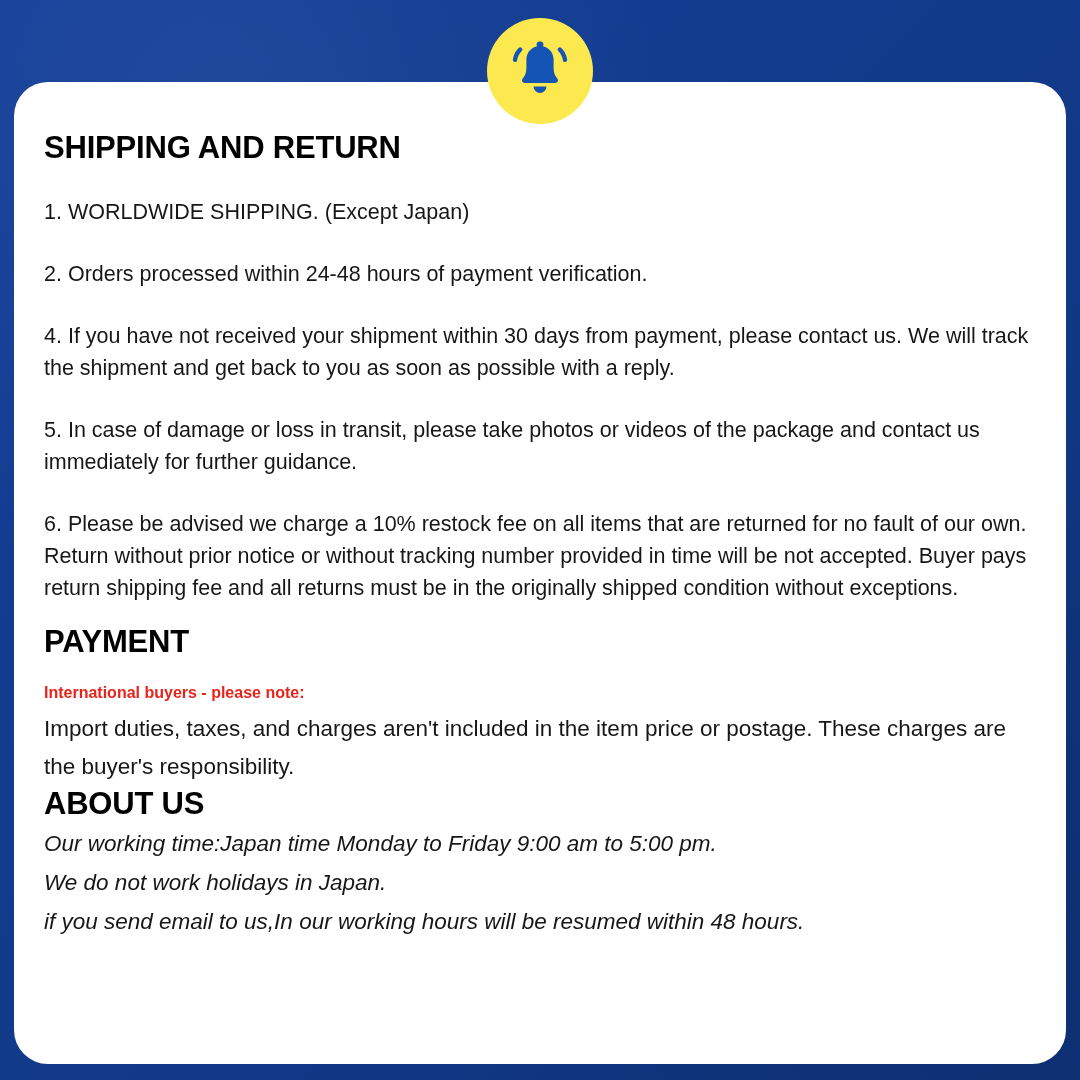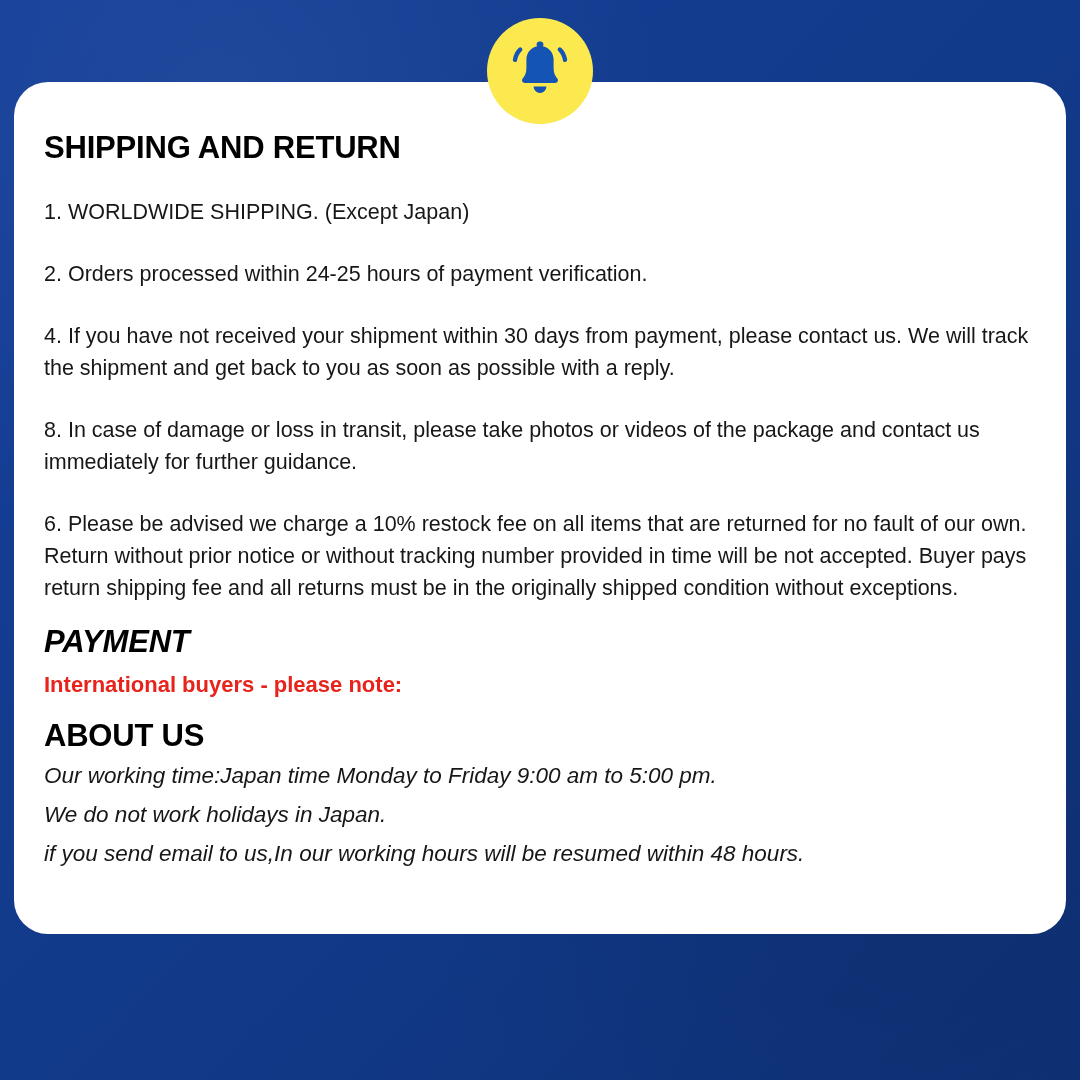--- a/index.html
+++ b/index.html
@@ -20,21 +20,21 @@
     background:
       radial-gradient(circle at 20% 10%, rgba(255,255,255,0.05) 0%, rgba(255,255,255,0) 35%),
       radial-gradient(circle at 85% 80%, rgba(0,0,0,0.10) 0%, rgba(0,0,0,0) 40%),
       linear-gradient(135deg, #15409a 0%, #123a8a 50%, #0f3279 100%);
   }
   .card {
     position: absolute;
     left: 14px;
     top: 82px;
     width: 1052px;
-    height: 852px;
+    height: 982px;
     background: #ffffff;
     border-radius: 34px;
     padding: 26px 30px 0 30px;
   }
   .bell-badge {
     position: absolute;
     left: 50%;
     top: 18px;
     transform: translateX(-50%);
     width: 106px;
@@ -49,36 +49,36 @@
   .bell-badge svg { display: block; }
 
   h1.section {
     font-size: 31px;
     font-weight: bold;
     letter-spacing: -0.2px;
     color: #000;
     margin-bottom: 2px;
   }
   .section-shipping { margin-top: 22px; }
-  .section-payment { margin-top: 20px; font-style: italic; }
-  .section-about { margin-top: 16px; }
+  .section-payment { margin-top: 20px; }
+  .section-about { }
 
   .body-line {
     font-size: 21.5px;
     line-height: 32px;
     color: #171717;
     font-weight: 400;
     margin-top: 30px;
   }
   .pay-note {
-    font-size: 22px;
+    font-size: 16px;
     font-weight: bold;
     color: #e8231b;
     line-height: 34px;
-    margin-top: 8px;
+    margin-top: 16px;
   }
   .pay-line {
     font-size: 22.5px;
     line-height: 38px;
     color: #171717;
   }
   .about-line {
     font-size: 22.5px;
     line-height: 39px;
     color: #171717;
@@ -102,27 +102,28 @@
     </svg>
   </span>
 </div>
 
 <div class="card">
 
   <h1 class="section section-shipping">SHIPPING AND RETURN</h1>
 
   <div class="shipping-block">
     <div class="body-line">1. WORLDWIDE SHIPPING. (Except Japan)</div>
-    <div class="body-line">2. Orders processed within 24-25 hours of payment verification.</div>
+    <div class="body-line">2. Orders processed within 24-48 hours of payment verification.</div>
     <div class="body-line">4. If you have not received your shipment within 30 days from payment, please contact us. We will track the shipment and get back to you as soon as possible with a reply.</div>
-    <div class="body-line">8. In case of damage or loss in transit, please take photos or videos of the package and contact us immediately for further guidance.</div>
+    <div class="body-line">5. In case of damage or loss in transit, please take photos or videos of the package and contact us immediately for further guidance.</div>
     <div class="body-line">6. Please be advised we charge a 10% restock fee on all items that are returned for no fault of our own. Return without prior notice or without tracking number provided in time will be not accepted. Buyer pays return shipping fee and all returns must be in the originally shipped condition without exceptions.</div>
   </div>
 
   <h1 class="section section-payment">PAYMENT</h1>
   <div class="pay-note">International buyers - please note:</div>
+  <div class="pay-line">Import duties, taxes, and charges aren't included in the item price or postage. These charges are the buyer's responsibility.</div>
 
   <h1 class="section section-about">ABOUT US</h1>
   <div class="about-line">Our working time:Japan time Monday to Friday 9:00 am to 5:00 pm.</div>
   <div class="about-line">We do not work holidays in Japan.</div>
   <div class="about-line">if you send email to us,In our working hours will be resumed within 48 hours.</div>
 
 </div>
 
 </body></html>

